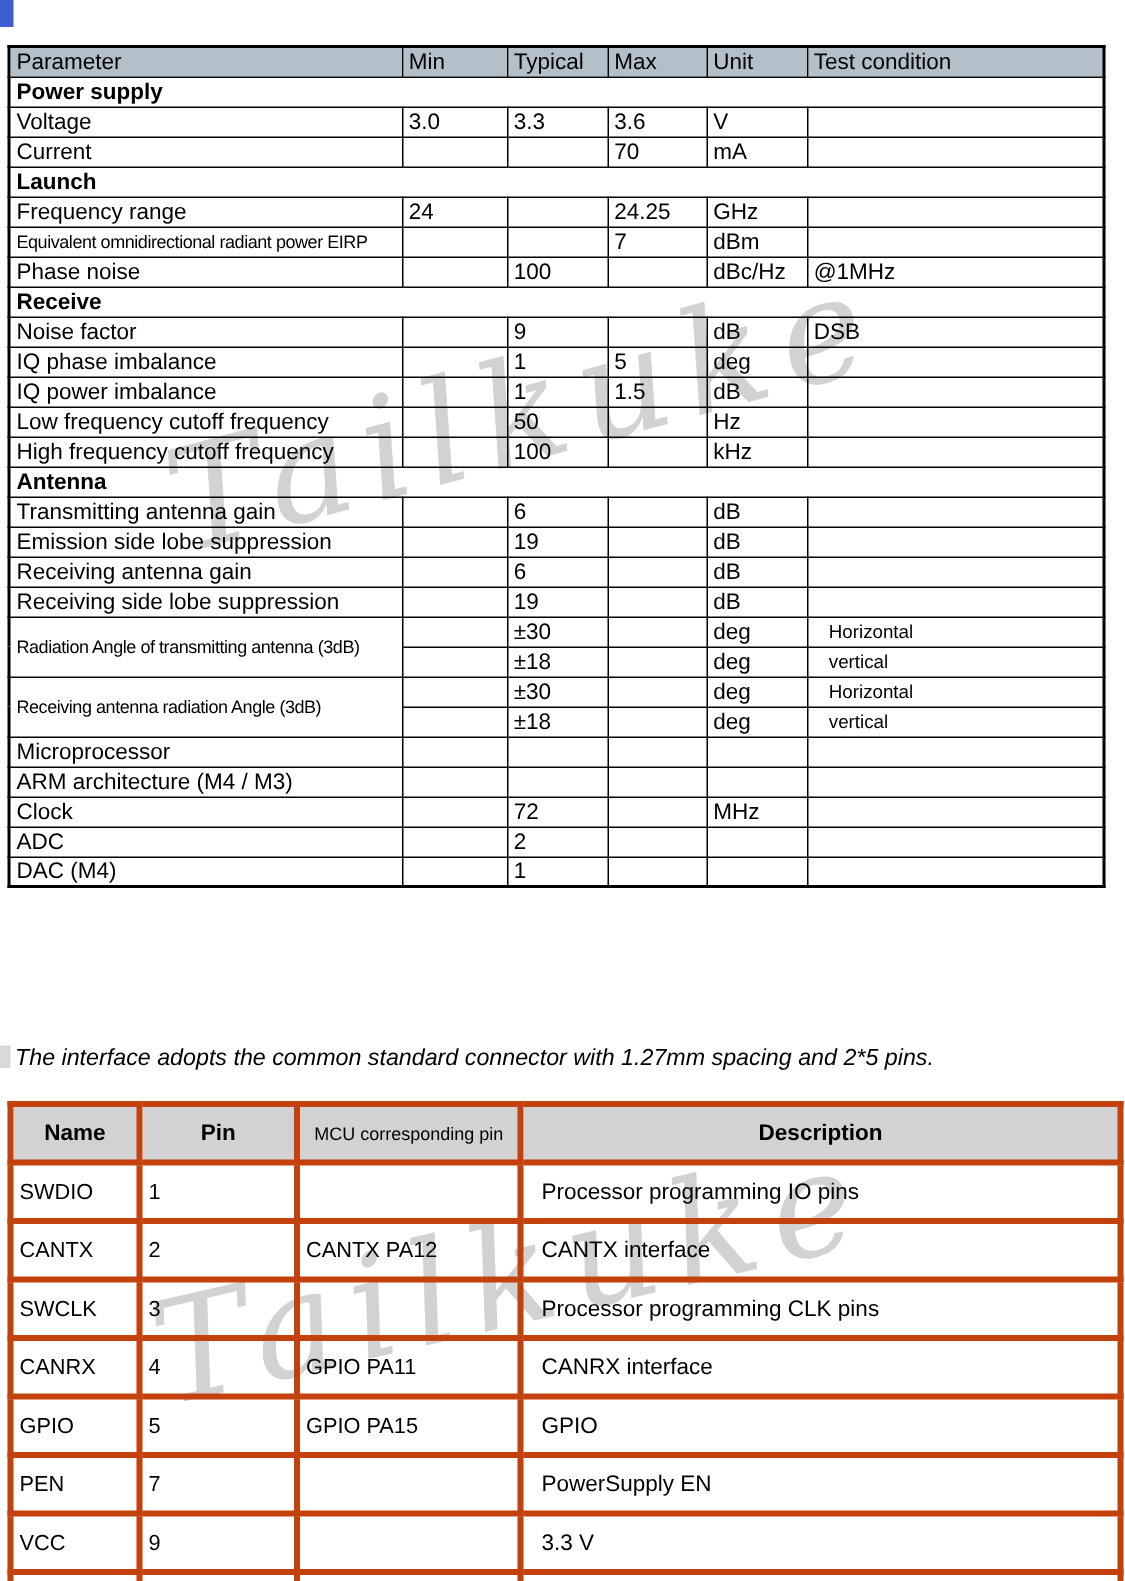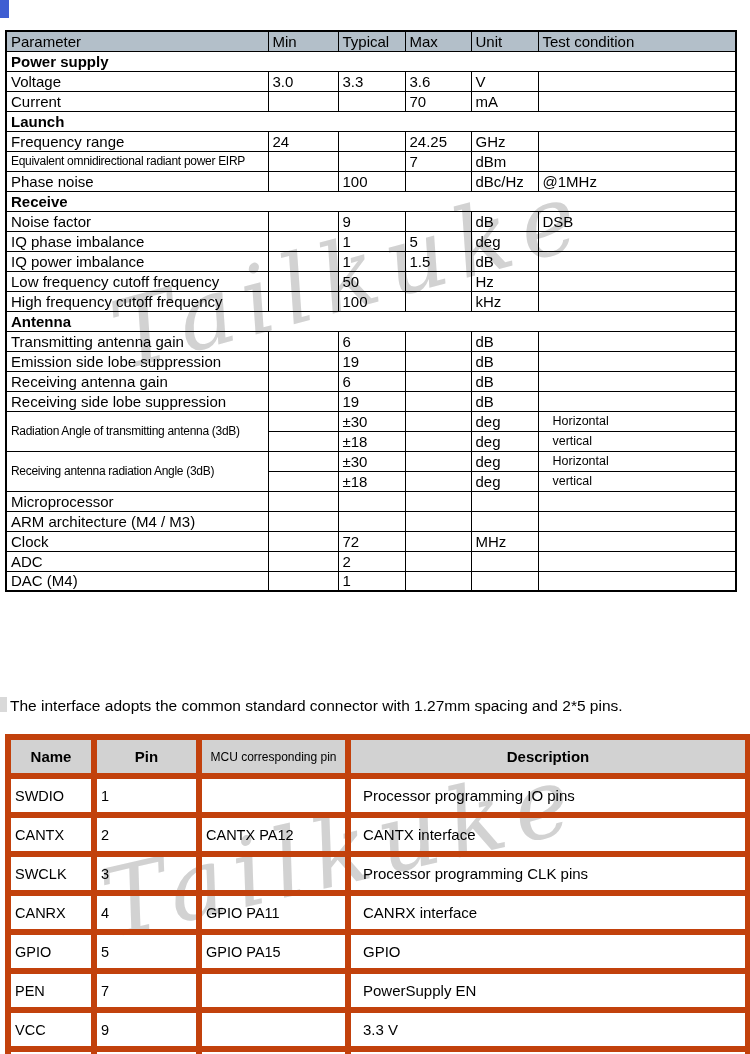--- a/index.html
+++ b/index.html
@@ -40,26 +40,26 @@
     text-align:left;
     vertical-align:middle;
     white-space:nowrap; overflow:hidden;
   }
   #spec-table thead th { background:#b3bfc9; font-weight:normal; }
   #spec-table .section-cell { font-weight:bold; }
   #spec-table td.small { font-size:12px; letter-spacing:-0.3px; }
   #spec-table td.small-indent { font-size:12.5px; padding-left:14px; }
 
   
-  #interface-note { position:absolute; z-index:2; left:10px; top:697px; font-size:15.5px; }
+  #interface-note { position:absolute; z-index:2; left:10px; top:697px; font-size:15.5px;font-style:italic; }
 
   
   #pin-table { left:5px; top:734px; width:740px; border:1px solid #555; }
   #pin-table th, #pin-table td {
-    border:6px solid #c2410c;
+    border:4px solid #c2410c;
     height:39px;
     padding:0 4px;
     vertical-align:middle;
     white-space:nowrap; overflow:hidden;
   }
   #pin-table thead th { background:#d2d2d2; font-weight:bold; font-size:15px; text-align:center; }
   #pin-table thead th.mcu-head { font-size:12px; font-weight:normal; }
   #pin-table td.name-cell, #pin-table td.pin-cell { text-align:left; font-size:14.5px; }
   #pin-table td.mcu-cell { text-align:left; font-size:14.5px; }
   #pin-table td.desc-cell { text-align:left; font-size:15px; padding-left:12px; }

